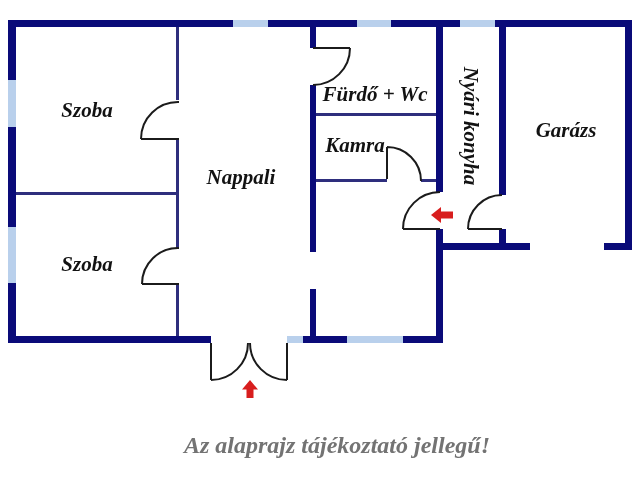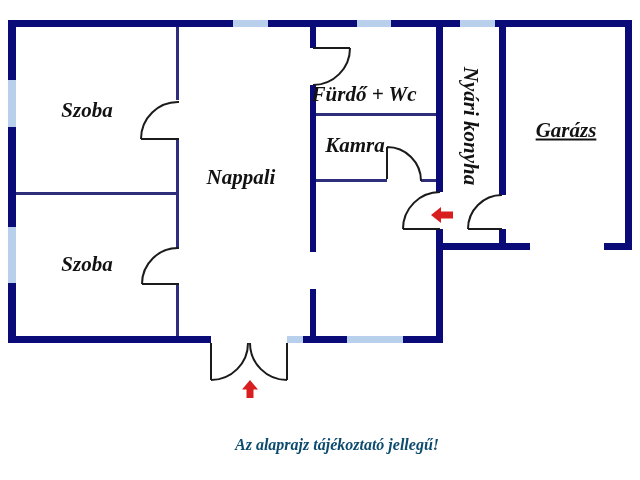--- a/index.html
+++ b/index.html
@@ -5,21 +5,21 @@
   html,body{margin:0;padding:0;background:#fff;}
   #stage{position:relative;width:640px;height:480px;background:#ffffff;overflow:hidden;
          font-family:"Liberation Serif", serif;}
   .wall{position:absolute;background:#0a0b79;}
   .thin{position:absolute;background:#2e2e7d;}
   .win{position:absolute;background:#b9d0ec;}
   .room-label{position:absolute;transform:translate(-50%,-50%);
       font-style:italic;font-weight:bold;font-size:21px;color:#121212;white-space:nowrap;}
   .room-label.vertical{transform:translate(-50%,-50%) rotate(90deg);}
   #caption{position:absolute;left:337px;top:445px;transform:translate(-50%,-50%);
-      font-style:italic;font-weight:bold;font-size:16px;color:#0c4a6e;white-space:nowrap;}
+      font-style:italic;font-weight:bold;font-size:24px;color:#737373;white-space:nowrap;}
   svg{position:absolute;left:0;top:0;}
   .door{stroke:#1b1b1b;stroke-width:2;fill:none;}
   .arrow{fill:#d81e1e;stroke:none;}
 </style>
 </head>
 <body>
 
 <div id="stage">
 
   <div class="wall" style="left:8px;top:20px;width:225px;height:7px;"></div>
@@ -80,20 +80,20 @@
     <path class="door" d="M468,229 H502 M468,229 A34,34 0 0 1 502,195"></path>
 
     <path class="door" d="M211,343 V380 M211,380 A37,37 0 0 0 248,343 M287,343 V380 M250,343 A37,37 0 0 0 287,380"></path>
 
     <path class="arrow" d="M431,215 L441,207 L441,211.5 L453,211.5 L453,218.5 L441,218.5 L441,223 Z"></path>
     <path class="arrow" d="M250,380 L258,389.5 L253.5,389.5 L253.5,398 L246.5,398 L246.5,389.5 L242,389.5 Z"></path>
   </svg>
 
   <span class="room-label" style="left:87px;top:110px;">Szoba</span>
   <span class="room-label" style="left:241px;top:177px;">Nappali</span>
-  <span class="room-label" style="left:364px;top:94px;font-family:Liberation Serif, serif;">Fürdő + Wc</span>
+  <span class="room-label" style="left:375px;top:94px;font-family:Liberation Serif, serif;">Fürdő + Wc</span>
   <span class="room-label" style="left:355px;top:145px;">Kamra</span>
   <span class="room-label vertical" style="left:470px;top:126px;">Nyári konyha</span>
-  <span class="room-label" style="left:566px;top:130px;text-decoration:underline;">Garázs</span>
+  <span class="room-label" style="left:566px;top:130px;">Garázs</span>
   <span class="room-label" style="left:87px;top:264px;">Szoba</span>
 
   <div id="caption">Az alaprajz tájékoztató jellegű!</div>
 </div>
 
 </body></html>

